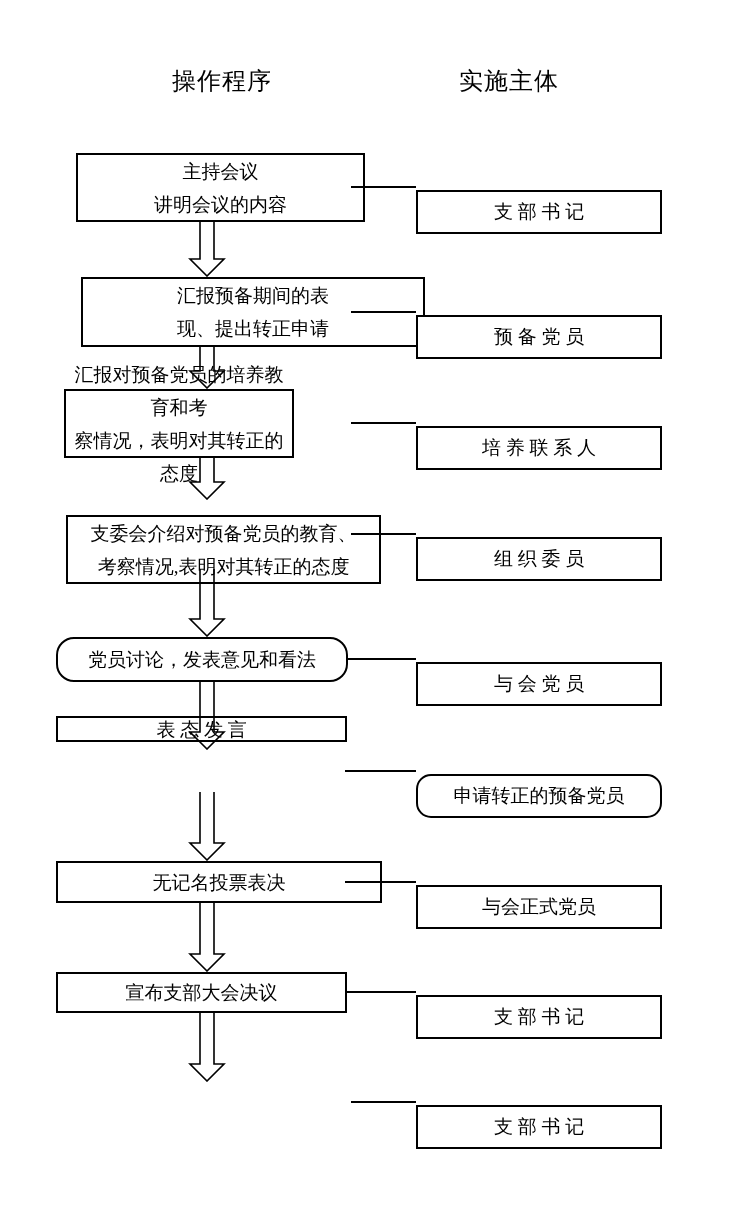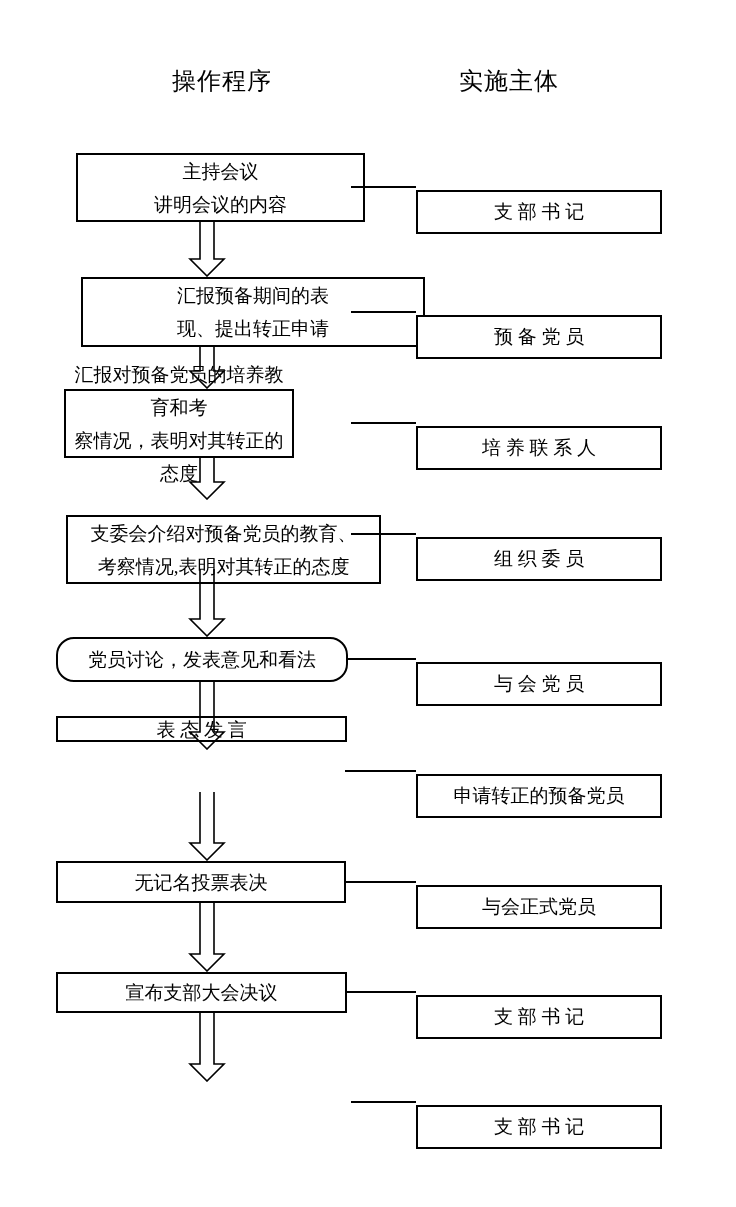--- a/index.html
+++ b/index.html
@@ -30,31 +30,31 @@
   }
   .lbox{white-space:pre-line;line-height:33px;}
   .rbox{white-space:nowrap;line-height:normal;margin-top:25px;}
   
   #l1{left:64px;top:153px;width:289px;height:69px;margin-left:12px;}
   #l2{left:81px;top:277px;width:344px;height:70px;}
   #l3{left:64px;top:389px;width:230px;height:69px;}
   #l4{left:66px;top:500px;width:315px;height:69px;margin-top:15px;}
   #l5{left:56px;top:637px;width:292px;height:45px;border-radius:18px;}
   #l6{left:56px;top:716px;width:291px;height:26px;}
-  #l7{left:56px;top:861px;width:290px;height:42px;}
+  #l7{left:56px;top:861px;width:326px;height:42px;}
   #l8{left:56px;top:972px;width:291px;height:41px;}
   #l9{left:63px;top:1082px;width:290px;height:41px;}
   
   .rbox{left:416px;width:246px;height:44px;}
   #r1{top:165px;}
   #r2{top:290px;}
   #r3{top:401px;}
   #r4{top:512px;}
   #r5{top:637px;}
-  #r6{top:749px;}
+  #r6{top:749px;border-radius:15px;}
   #r7{top:860px;}
   #r8{top:970px;}
   #r9{top:1080px;}
   
   .hline{position:absolute;height:0;border-top:2px solid #000;}
   #c1{left:351px;width:65px;top:186px;}
   #c2{left:351px;width:65px;top:311px;}
   #c3{left:351px;width:65px;top:422px;}
   #c4{left:351px;width:65px;top:533px;}
   #c5{left:346px;width:70px;top:658px;}

